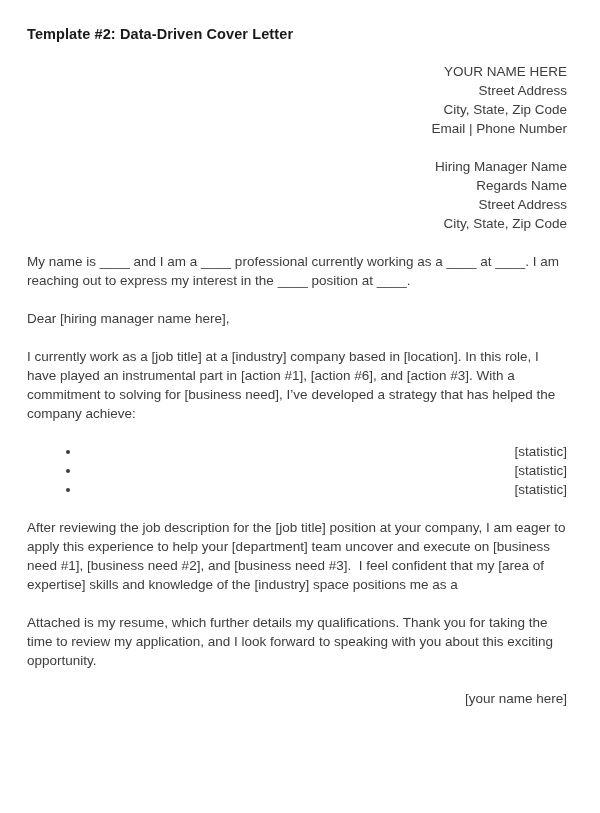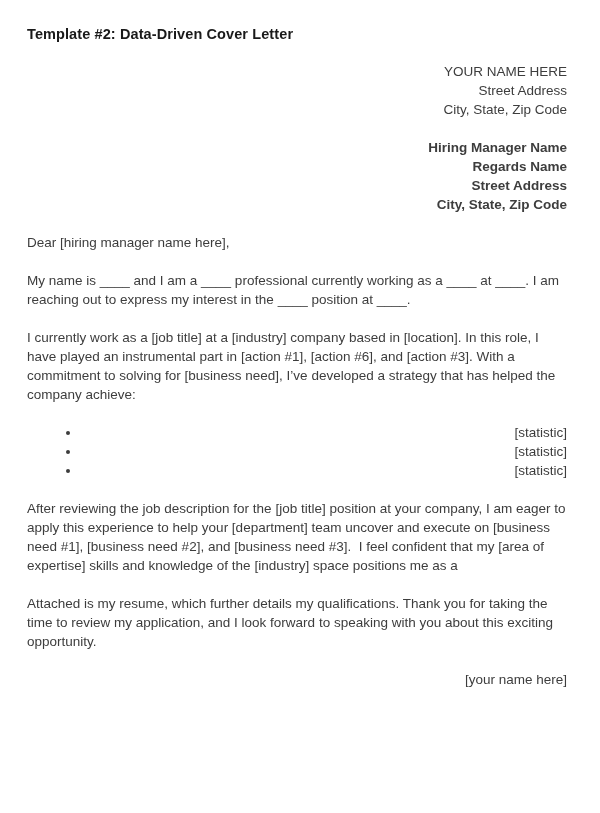--- a/index.html
+++ b/index.html
@@ -26,21 +26,21 @@
     line-height: 19px;
     margin-bottom: 18px;
     letter-spacing: 0.1px;
   }
   .sender-block {
     text-align: right;
     margin-bottom: 19px;
   }
   .block-line { line-height: 19px; text-align: right; }
   .date-line { margin-bottom: 19px; }
-  .recipient-block { margin-bottom: 19px; font-weight: bold; }
+  .recipient-block { margin-bottom: 19px; }
   .para {
     margin-bottom: 19px;
     white-space: pre-wrap;
   }
   .stat-list {
     list-style: disc;
     margin: 0 0 19px 0;
     padding-left: 54px;
     text-align: right;
   }
@@ -54,33 +54,34 @@
 <body>
 
 <div class="page">
 
   <div class="doc-title">Template #2: Data-Driven Cover Letter</div>
 
   <div class="sender-block">
     <div class="block-line">YOUR NAME HERE</div>
     <div class="block-line">Street Address</div>
     <div class="block-line">City, State, Zip Code</div>
+    <div class="block-line">Email | Phone Number</div>
   </div>
 
 
   <div class="recipient-block">
     <div class="block-line">Hiring Manager Name</div>
     <div class="block-line">Regards Name</div>
     <div class="block-line">Street Address</div>
     <div class="block-line">City, State, Zip Code</div>
   </div>
 
+  <p class="para">My name is ____ and I am a ____ professional currently working as a ____ at ____. I am reaching out to express my interest in the ____ position at ____.</p>
+
   <p class="para">Dear [hiring manager name here],</p>
-
-  <p class="para">My name is ____ and I am a ____ professional currently working as a ____ at ____. I am reaching out to express my interest in the ____ position at ____.</p>
 
   <p class="para">I currently work as a [job title] at a [industry] company based in [location]. In this role, I have played an instrumental part in [action #1], [action #6], and [action #3]. With a commitment to solving for [business need], I’ve developed a strategy that has helped the company achieve:</p>
 
   <ul class="stat-list">
     <li>[statistic]</li>
     <li>[statistic]</li>
     <li>[statistic]</li>
   </ul>
 
   <p class="para">After reviewing the job description for the [job title] position at your company, I am eager to apply this experience to help your [department] team uncover and execute on [business need #1], [business need #2], and [business need #3].  I feel confident that my [area of expertise] skills and knowledge of the [industry] space positions me as a</p>

